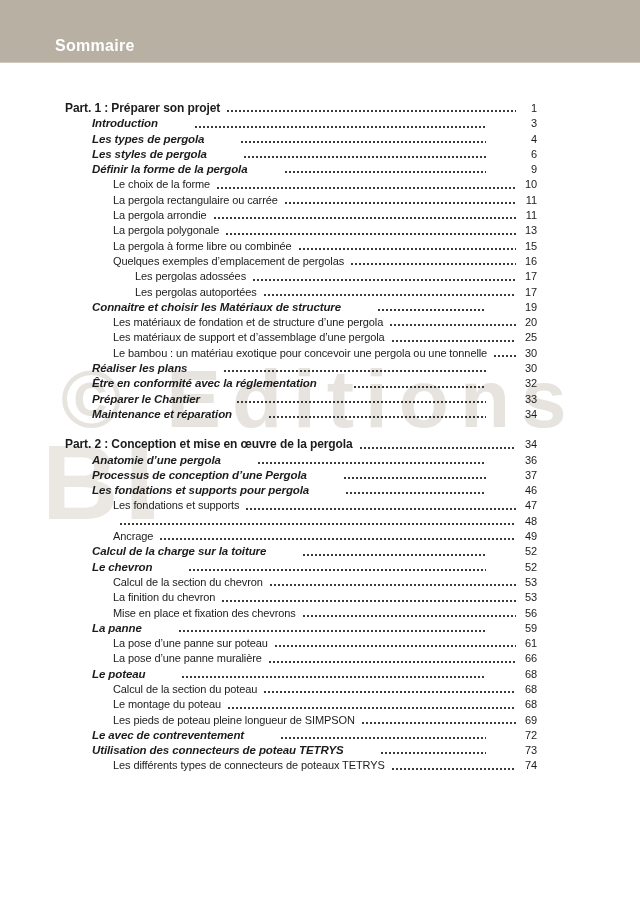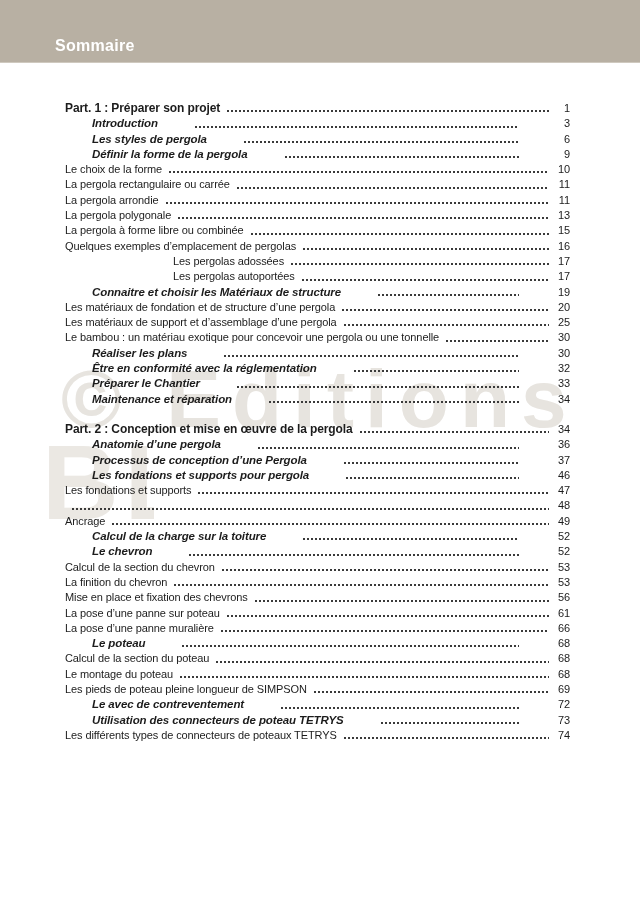--- a/index.html
+++ b/index.html
@@ -48,36 +48,36 @@
   }
   .wm2 {
     font-size:106px; line-height:112px; font-weight:bold;
     letter-spacing:6px;
     color:#ebe8e3; white-space:nowrap;
   }
 
   
   .toc {
     position:relative; z-index:1;
-    padding:38px 70px 0 65px;
+    padding:38px 103px 0 65px;
     box-sizing:border-box;
   }
   .toc-section + .toc-section { margin-top:15px; }
 
   .row {
     display:flex;
     align-items:baseline;
     line-height:15.3px;
     font-size:11px;
     letter-spacing:-0.1px;
   }
   .lvl0 { font-weight:bold; font-size:12px; }
   .lvl1 { font-weight:bold; font-style:italic; font-size:11.5px; margin-left:27px;gap:30px; }
-  .lvl2 { }
-  .lvl3 { margin-left:108px; }
+  .lvl2 { margin-left:48px; }
+  .lvl3 { margin-left:70px; }
 
   .lbl { white-space:nowrap; }
   .leader {
     flex:1;
     min-width:12px;
     align-self:flex-end;
     height:4px;
     margin:0 5px 3px 6px;
     background-image:radial-gradient(circle, #3a3a3a 0.9px, rgba(0,0,0,0) 1.15px);
     background-size:4px 4px;
@@ -111,20 +111,25 @@
           <span class="lbl">Part. 1 : Préparer son projet</span>
           <span class="leader"></span>
           <span class="pg">1</span>
         </div>
         <div class="row lvl1">
           <span class="lbl">Introduction</span>
           <span class="leader"></span>
           <span class="pg">3</span>
         </div>
         <div class="row lvl1">
+          <span class="lbl">Les types de pergola</span>
+          <span class="leader"></span>
+          <span class="pg">4</span>
+        </div>
+        <div class="row lvl1">
           <span class="lbl">Les styles de pergola</span>
           <span class="leader"></span>
           <span class="pg">6</span>
         </div>
         <div class="row lvl1">
           <span class="lbl">Définir la forme de la pergola</span>
           <span class="leader"></span>
           <span class="pg">9</span>
         </div>
         <div class="row lvl2">
@@ -261,20 +266,25 @@
         <div class="row lvl2">
           <span class="lbl">La finition du chevron</span>
           <span class="leader"></span>
           <span class="pg">53</span>
         </div>
         <div class="row lvl2">
           <span class="lbl">Mise en place et fixation des chevrons</span>
           <span class="leader"></span>
           <span class="pg">56</span>
         </div>
+        <div class="row lvl1">
+          <span class="lbl">La panne</span>
+          <span class="leader"></span>
+          <span class="pg">59</span>
+        </div>
         <div class="row lvl2">
           <span class="lbl">La pose d’une panne sur poteau</span>
           <span class="leader"></span>
           <span class="pg">61</span>
         </div>
         <div class="row lvl2">
           <span class="lbl">La pose d’une panne muralière</span>
           <span class="leader"></span>
           <span class="pg">66</span>
         </div>

